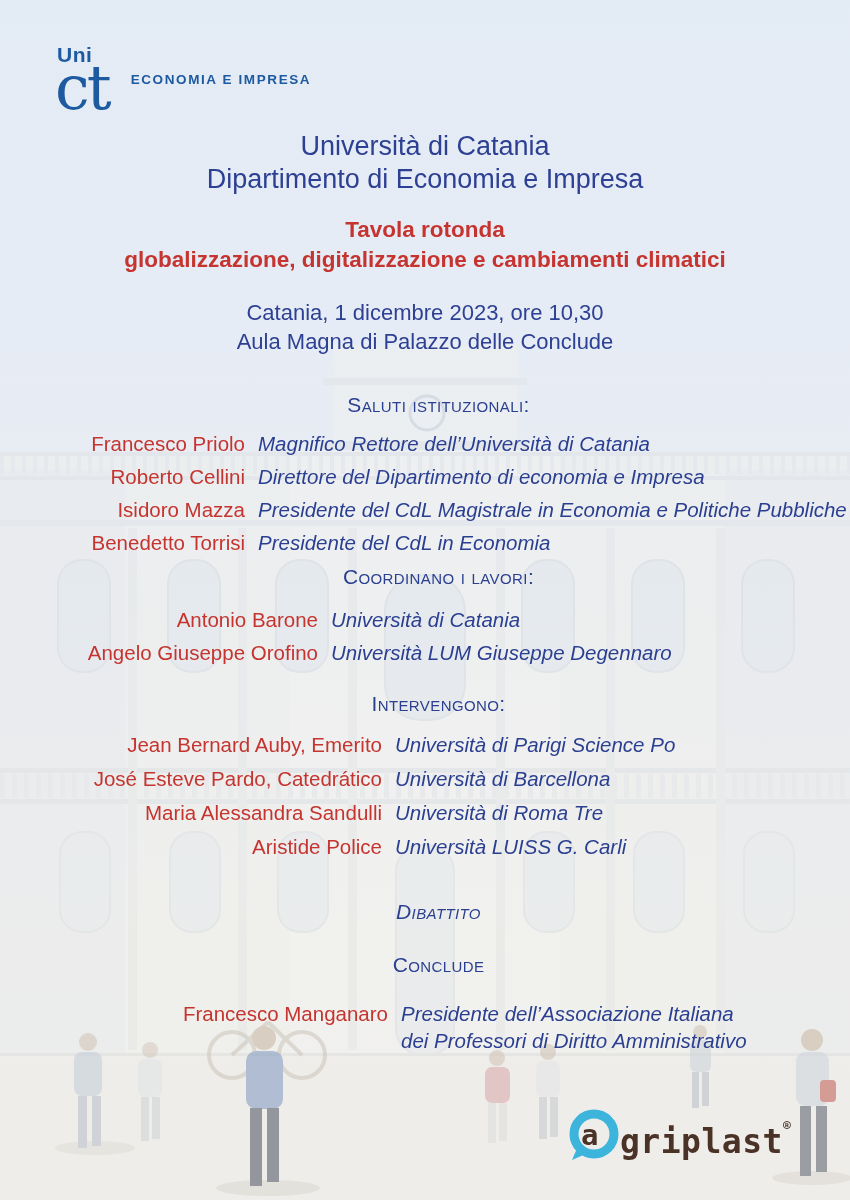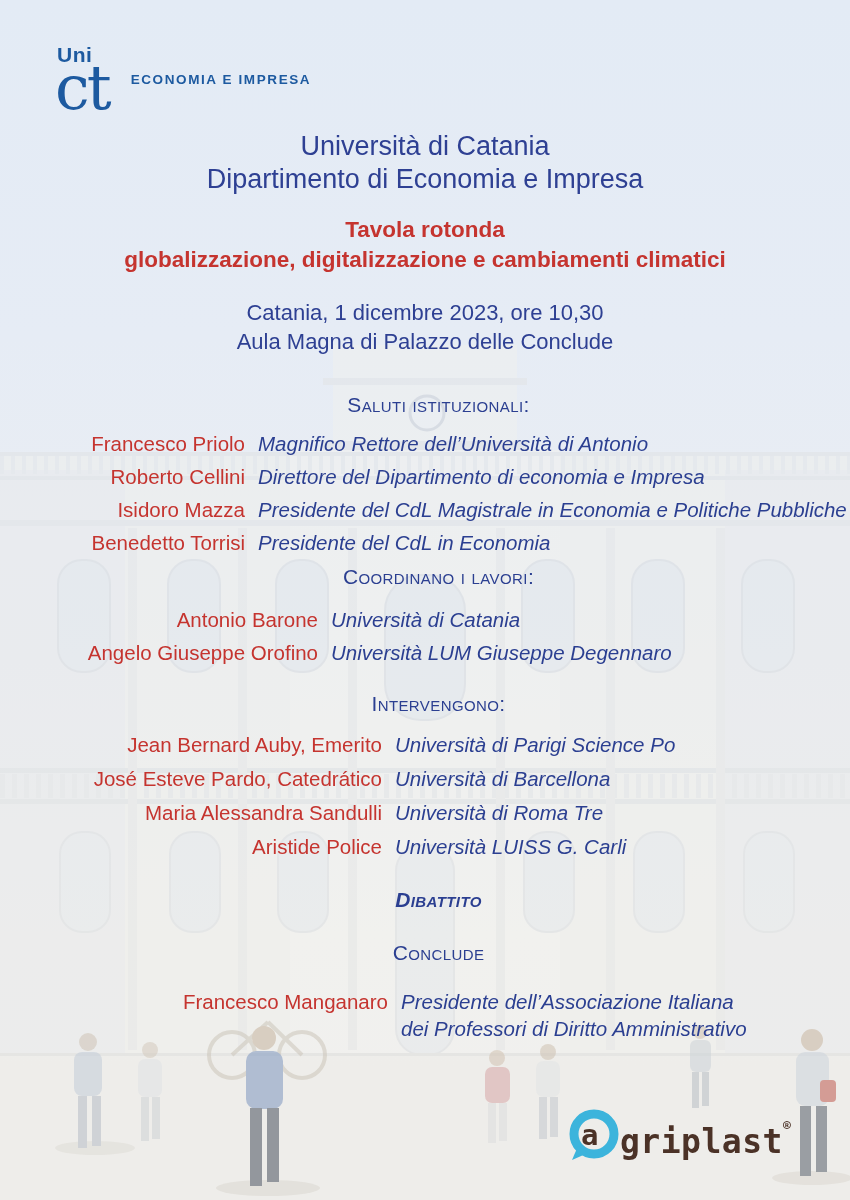--- a/index.html
+++ b/index.html
@@ -25,21 +25,21 @@
   
   .title-block{padding-top:130px;font-size:27px;line-height:33px;color:#2e4093;}
   .event-block{margin-top:19px;font-size:22.5px;line-height:30px;font-weight:700;color:#c5342f;}
   .when-block{margin-top:23px;font-size:22px;line-height:29px;color:#2e4093;}
 
   
   .sec-heading{font-variant:small-caps;font-size:21px;letter-spacing:.4px;color:#2b3f91;padding-left:27px;}
   .h-saluti{margin-top:37px;}
   .h-coordinano{}
   .h-intervengono{margin-top:29px;}
-  .h-dibattito{margin-top:31px;font-weight:700;font-style:italic;}
+  .h-dibattito{margin-top:43px;font-weight:400;font-style:italic;}
   .h-conclude{margin-top:29px;}
 
   
   .rows{margin-top:16px;}
   .row{display:grid;grid-template-columns:var(--name-w) 1fr;column-gap:13px;align-items:start;
        font-size:20.5px;line-height:21px;margin:12px 0;}
   .rows-saluti{--name-w:245px;}
   .rows-coordinano{--name-w:318px;margin-top:20px;}
   .rows-intervengono{--name-w:382px;margin-top:18px;}
   .rows-intervengono .row{margin:13px 0;}
@@ -187,21 +187,21 @@
 
     <div class="when-block">
       <div>Catania, 1 dicembre 2023, ore 10,30</div>
       <div>Aula Magna di Palazzo delle Conclude</div>
     </div>
 
     <div class="sec-heading h-saluti">Saluti istituzionali:</div>
     <div class="rows rows-saluti">
       <div class="row">
         <span class="name">Francesco Priolo</span>
-        <span class="role">Magnifico Rettore dell’Università di Antonio</span>
+        <span class="role">Magnifico Rettore dell’Università di Catania</span>
       </div>
       <div class="row">
         <span class="name">Roberto Cellini</span>
         <span class="role">Direttore del Dipartimento di economia e Impresa</span>
       </div>
       <div class="row">
         <span class="name">Isidoro Mazza</span>
         <span class="role">Presidente del CdL Magistrale in Economia e Politiche Pubbliche</span>
       </div>
       <div class="row">

